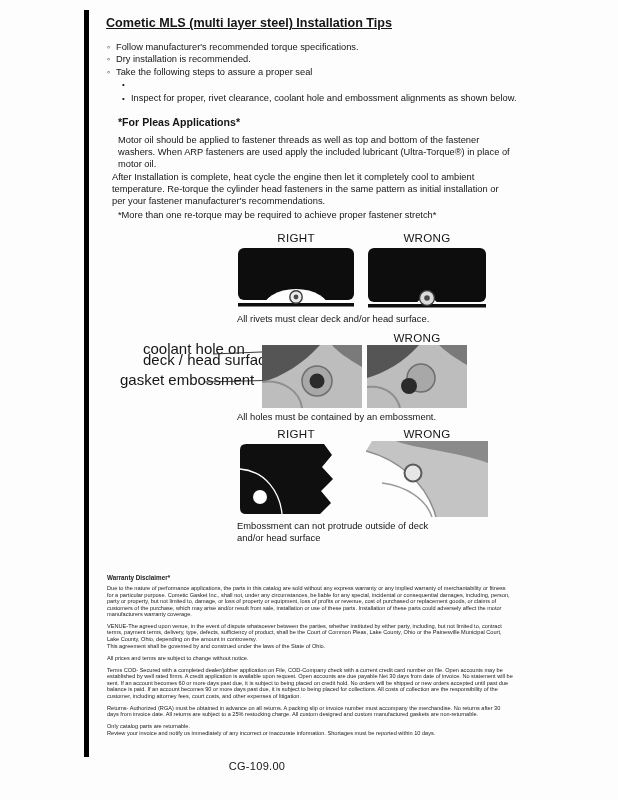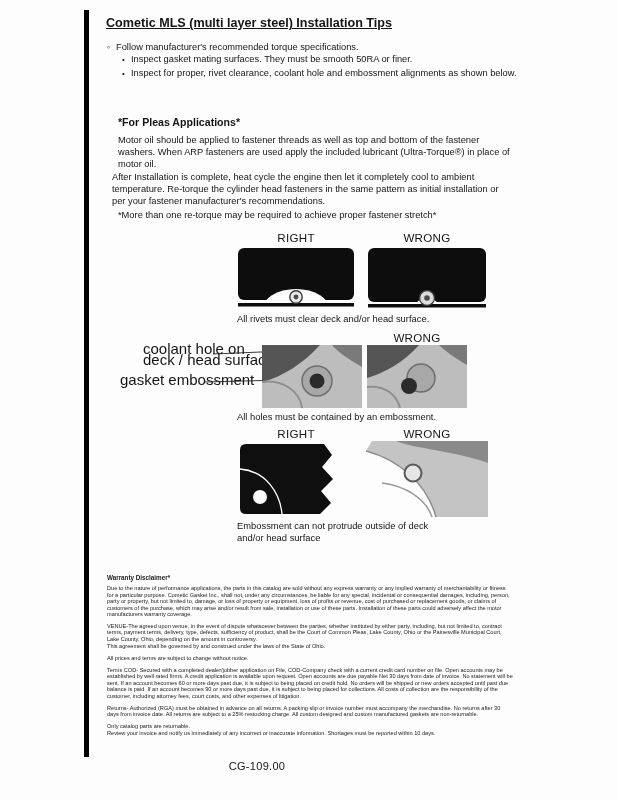--- a/index.html
+++ b/index.html
@@ -56,23 +56,30 @@
 
   <div class="abs spine"></div>
 
   <div class="abs title">Cometic MLS (multi layer steel) Installation Tips</div>
 
   <div class="abs bullets">
     <div class="b-row">
       <span class="mk mk1"></span>
       <span>Follow manufacturer's recommended torque specifications.</span>
     </div>
+    <div class="b-row">
+      <span class="mk mk1"></span>
+      <span>Dry installation is recommended.</span>
+    </div>
+    <div class="b-row">
+      <span class="mk mk1"></span>
+      <span>Take the following steps to assure a proper seal</span>
+    </div>
     <div class="b-row sub">
       <span class="mk mk2"></span>
-      <span>Inspect gasket mating surfaces.  They must be smooth 50RA or finer.</span>
     </div>
     <div class="b-row sub">
       <span class="mk mk2"></span>
       <span>Inspect for proper, rivet clearance, coolant hole and embossment alignments as shown below.</span>
     </div>
   </div>
 
   <div class="abs diesel-heading">*For Pleas Applications*</div>
   <div class="abs para para1">Motor oil should be applied to fastener threads as well as top and bottom of the fastener washers. When ARP fasteners are used apply the included lubricant (Ultra-Torque®) in place of motor oil.</div>
   <div class="abs para para2">After Installation is complete, heat cycle the engine then let it completely cool to ambient temperature. Re-torque the cylinder head fasteners in the same pattern as initial installation or per your fastener manufacturer's recommendations.</div>

